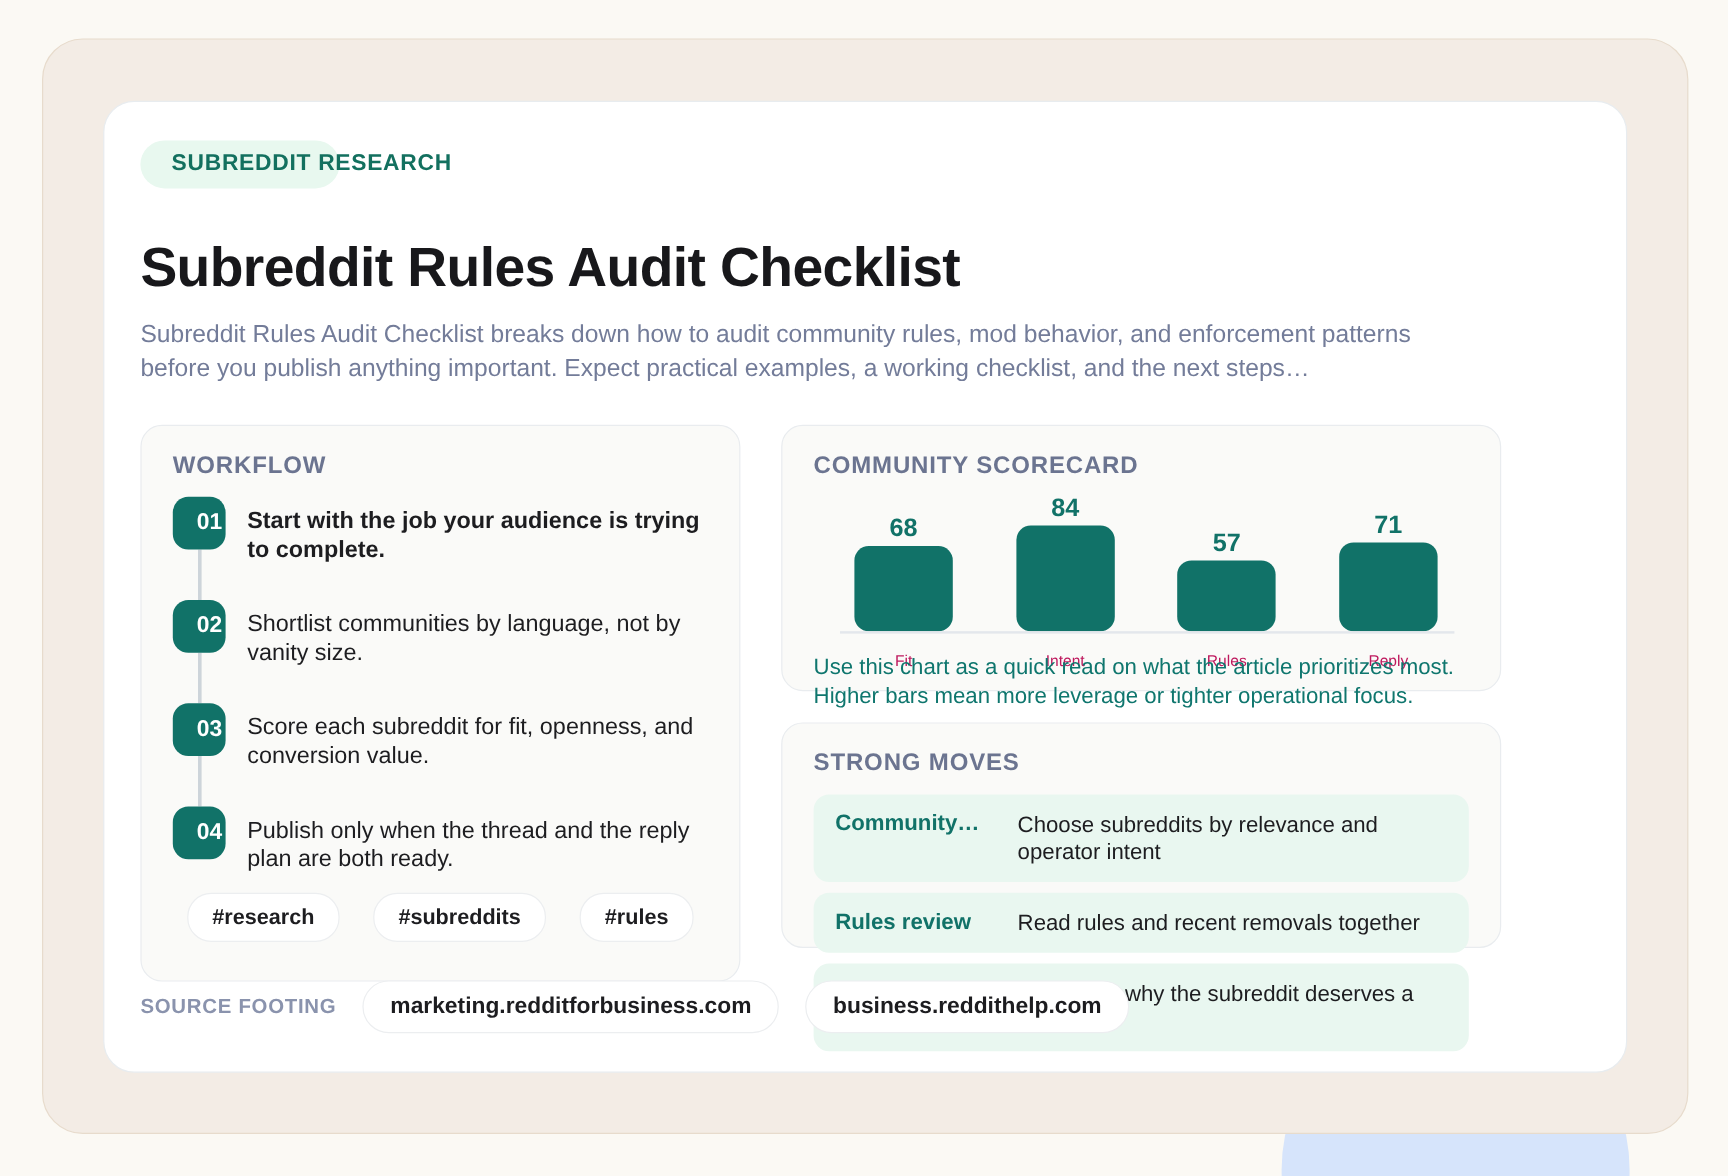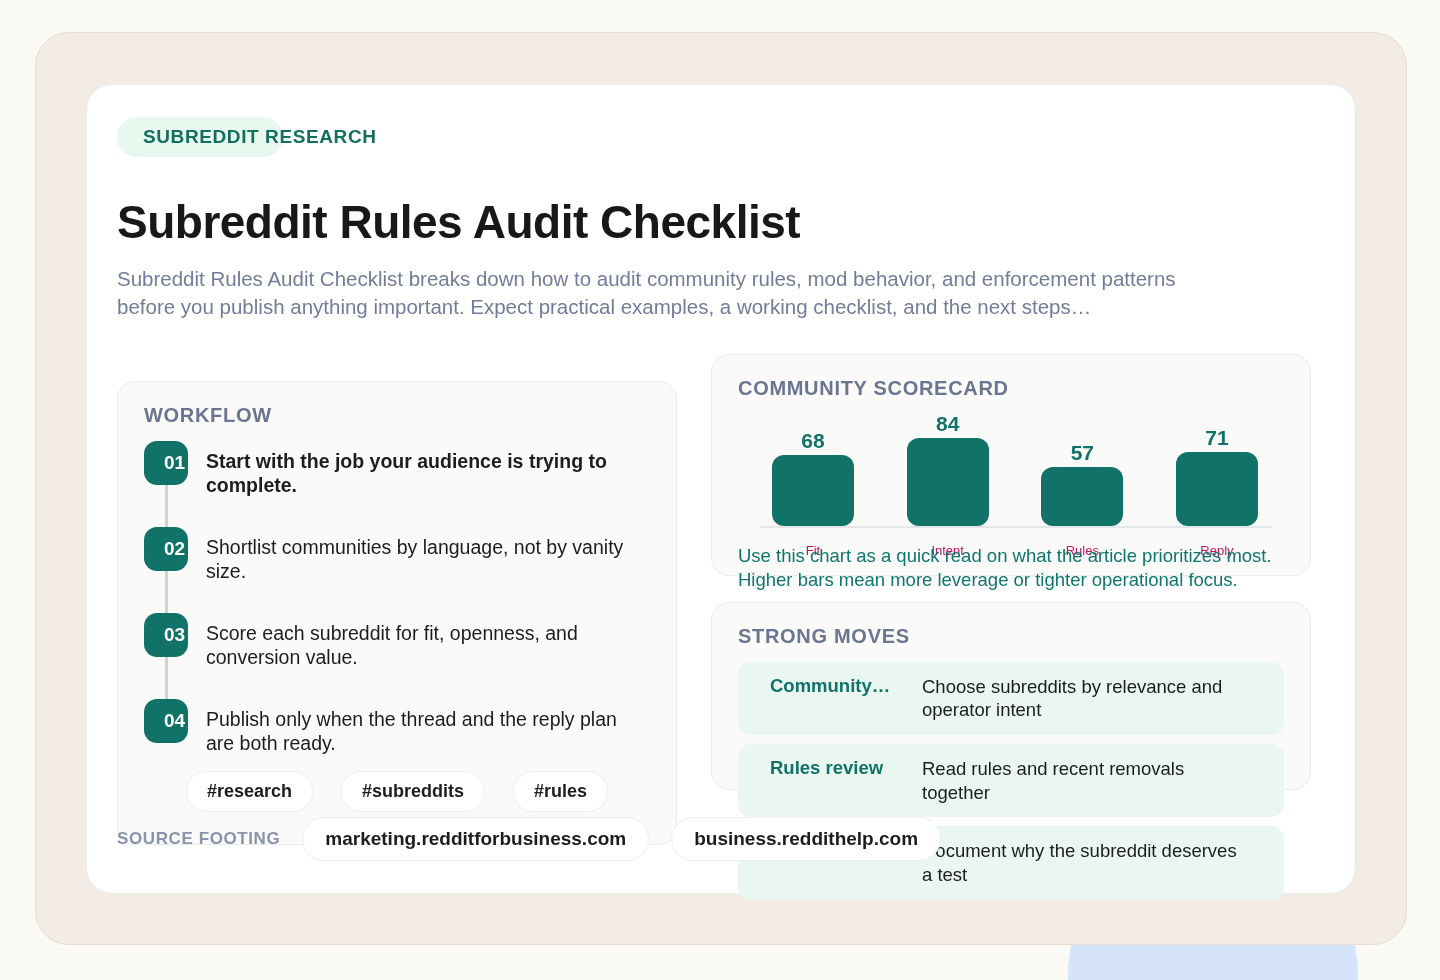--- a/index.html
+++ b/index.html
@@ -105,21 +105,21 @@
     color: #737c99;
     max-width: 1060px;
   }
 
   
   .columns {
     display: flex;
     gap: 34px;
     margin-top: 32px;
   }
-  .col-left  { width: 560px; flex: none; margin-top: 27px; }
+  .col-left  { width: 500px; flex: none; }
   .col-right { width: 600px; flex: none; }
 
   .panel {
     background: #fafaf8;
     border: 1px solid #e9ecef;
     border-radius: 18px;
     padding: 22px 26px;
     position: relative;
   }
 
@@ -257,21 +257,21 @@
     color: #0f766e;
   }
 
   
   .moves-panel { height: 188px; }
   .move-row {
     display: flex;
     align-items: flex-start;
     background: #e9f7f0;
     border-radius: 13px;
-    padding: 13px 32px;
+    padding: 13px 18px;
     margin-bottom: 9px;
   }
   .move-key {
     width: 152px;
     flex: none;
     font-size: 18.5px;
     font-weight: bold;
     color: #117268;
     white-space: nowrap;
     overflow: hidden;

